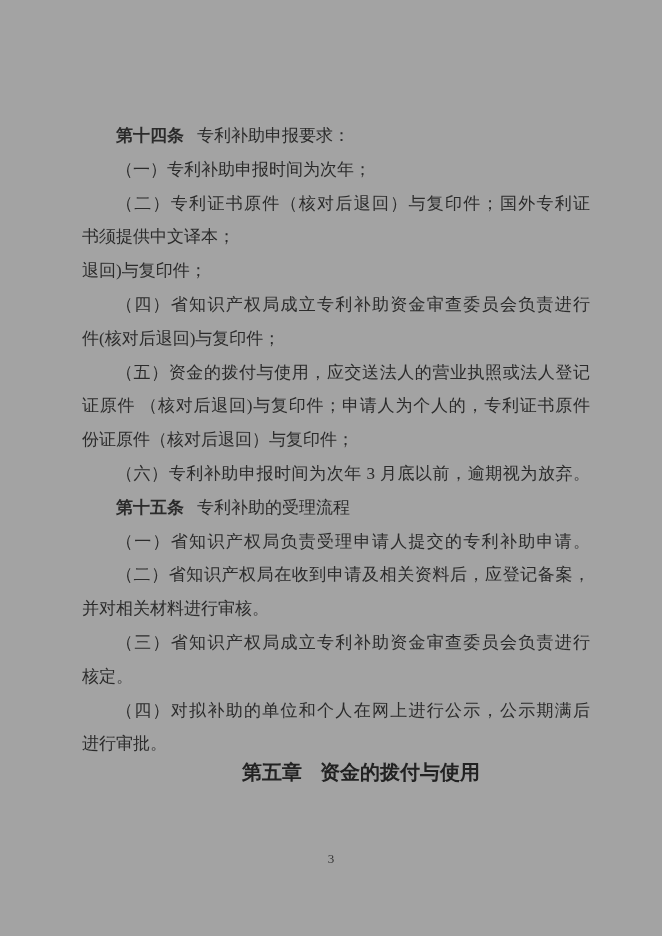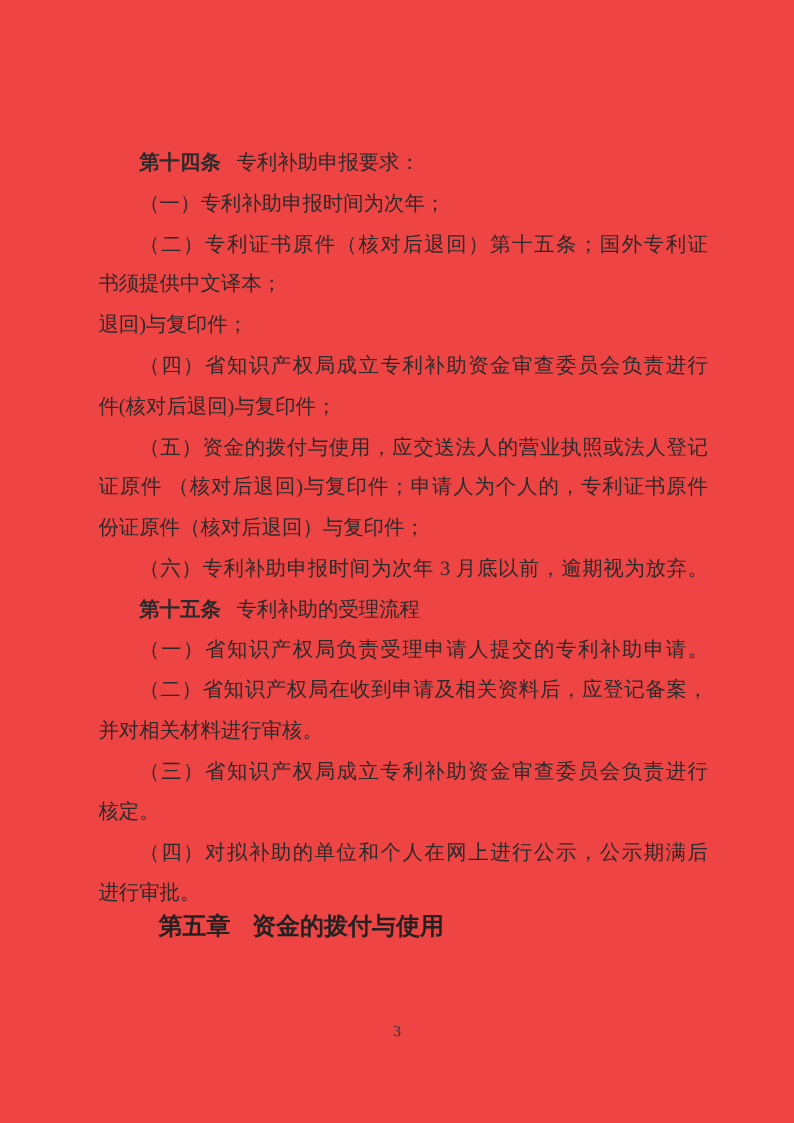--- a/index.html
+++ b/index.html
@@ -9,21 +9,21 @@
     background: #ffffff;
     color: #2b2b2b;
     font-family: "Liberation Serif", "DejaVu Serif", serif;
     position: relative;
     overflow: hidden;
   }
   .page {
     position: absolute;
     left: 0; top: 0;
     width: 662px; height: 936px;
-    background: #ef4444;
+    background: #a3a3a3;
   }
   .content {
     position: absolute;
     left: 82px;
     top: 119px;
     width: 508px;
   }
   .ln {
     font-size: 17px;
     line-height: 33.8px;
@@ -37,21 +37,21 @@
     text-align-last: justify;
   }
   .lead {
     font-weight: bold;
     margin-right: 13px;
   }
   .chapter {
     margin-left: 50px;
     height: 33.8px;
     line-height: 22px;
-    text-align: left;
+    text-align: center;
     font-size: 20px;
     font-weight: bold;
     font-family: "Liberation Sans", "DejaVu Sans", sans-serif;
     color: #222222;
   }
   .chapter-label { margin-right: 18px; }
   .pagenum {
     position: absolute;
     left: 0;
     top: 850px;
@@ -65,21 +65,21 @@
 </head>
 <body>
 
 <div class="page">
   <div class="content">
 
     <div class="ln ind"><span class="lead">第十四条</span><span>专利补助申报要求：</span></div>
 
     <div class="ln ind"><span>（一）专利补助申报时间为次年；</span></div>
 
-    <div class="ln ind fill"><span>（二）专利证书原件（核对后退回）第十五条；国外专利证</span></div>
+    <div class="ln ind fill"><span>（二）专利证书原件（核对后退回）与复印件；国外专利证</span></div>
 
     <div class="ln"><span>书须提供中文译本；</span></div>
 
 
     <div class="ln"><span>退回)与复印件；</span></div>
 
     <div class="ln ind fill"><span>（四）省知识产权局成立专利补助资金审查委员会负责进行</span></div>
 
     <div class="ln"><span>件(核对后退回)与复印件；</span></div>
 

